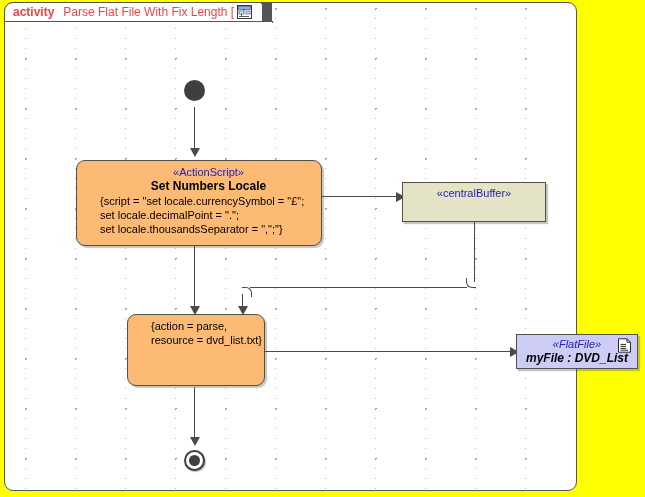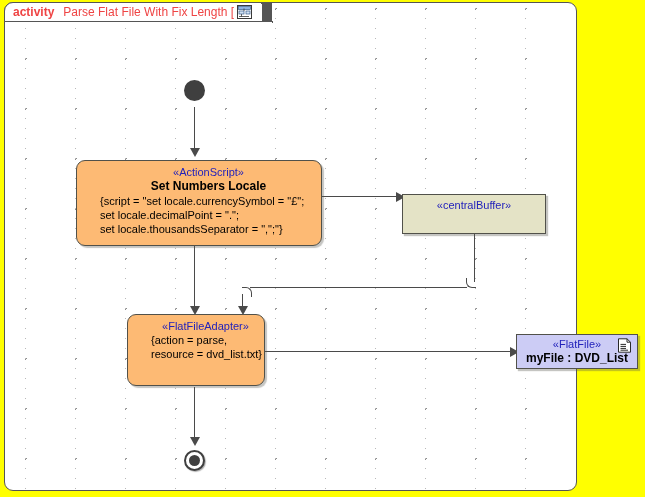--- a/index.html
+++ b/index.html
@@ -137,26 +137,26 @@
     background: #fdba74;
     border: 1px solid #51514a;
     border-radius: 9px;
     box-shadow: 2px 2px 1px rgba(90,90,80,0.35);
     padding-left: 19px;
   }
   .object-node {
     background: #e4e3c6;
     border: 1px solid #51514a;
     box-shadow: 2px 2px 1px rgba(90,90,80,0.35);
-    margin-top: 12px;
   }
   .file-node {
     background: #ccccf5;
     border: 1px solid #51514a;
     box-shadow: 2px 2px 1px rgba(90,90,80,0.35);
+    font-style: italic;
   }
 
   
   #initial-node {
     position: absolute;
     width: 21px;
     height: 21px;
     border-radius: 50%;
     background: #3f3f3f;
   }
@@ -275,21 +275,20 @@
     <div class="body-lines">{script = "set locale.currencySymbol = "£";</div>
     <div class="body-lines">set locale.decimalPoint = ".";</div>
     <div class="body-lines">set locale.thousandsSeparator = ",";"}</div>
   </div>
 
   <div class="node object-node" style="left:402px; top:182px; width:144px; height:40px; padding-top:3px;">
     <div class="stereo">«centralBuffer»</div>
   </div>
 
   <div class="node action-node" style="left:127px; top:314px; width:138px; height:72px; padding-top:4px;">
-    <div class="stereo">«FlatFileAdapter»</div>
     <div class="body-lines">{action = parse,</div>
     <div class="body-lines">resource = dvd_list.txt}</div>
   </div>
 
   <div class="node file-node" style="left:516px; top:334px; width:122px; height:35px; padding-top:2px;">
     <div class="stereo">«FlatFile»</div>
     <div class="nodename">myFile : DVD_List</div>
     <span class="doc-icon" style="right:4px; top:3px;">
       <svg width="16" height="15" viewBox="0 0 16 15" xmlns="http://www.w3.org/2000/svg">
         <path d="M1.5 0.8 H10 L13.5 4.2 V14.2 H1.5 Z" fill="#ffffff" stroke="#2a2a2a" stroke-width="1"></path>

